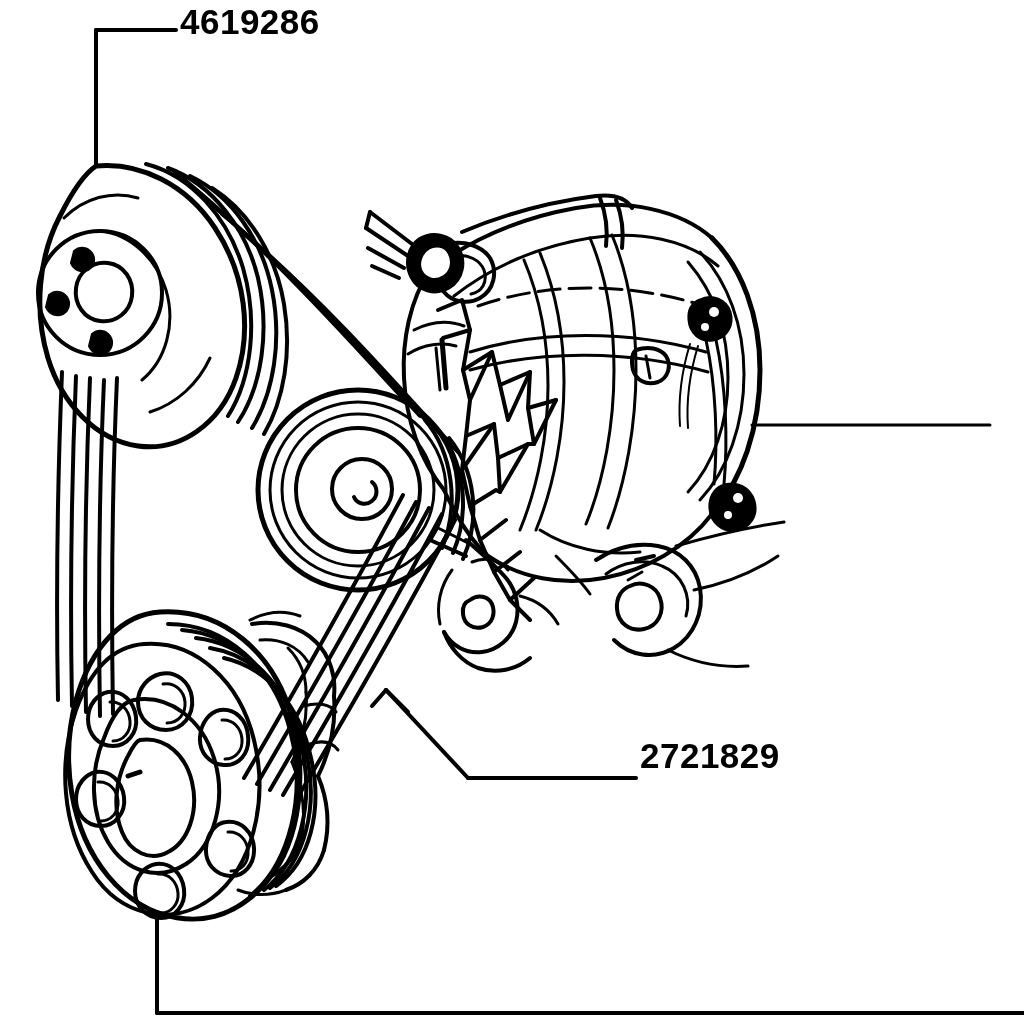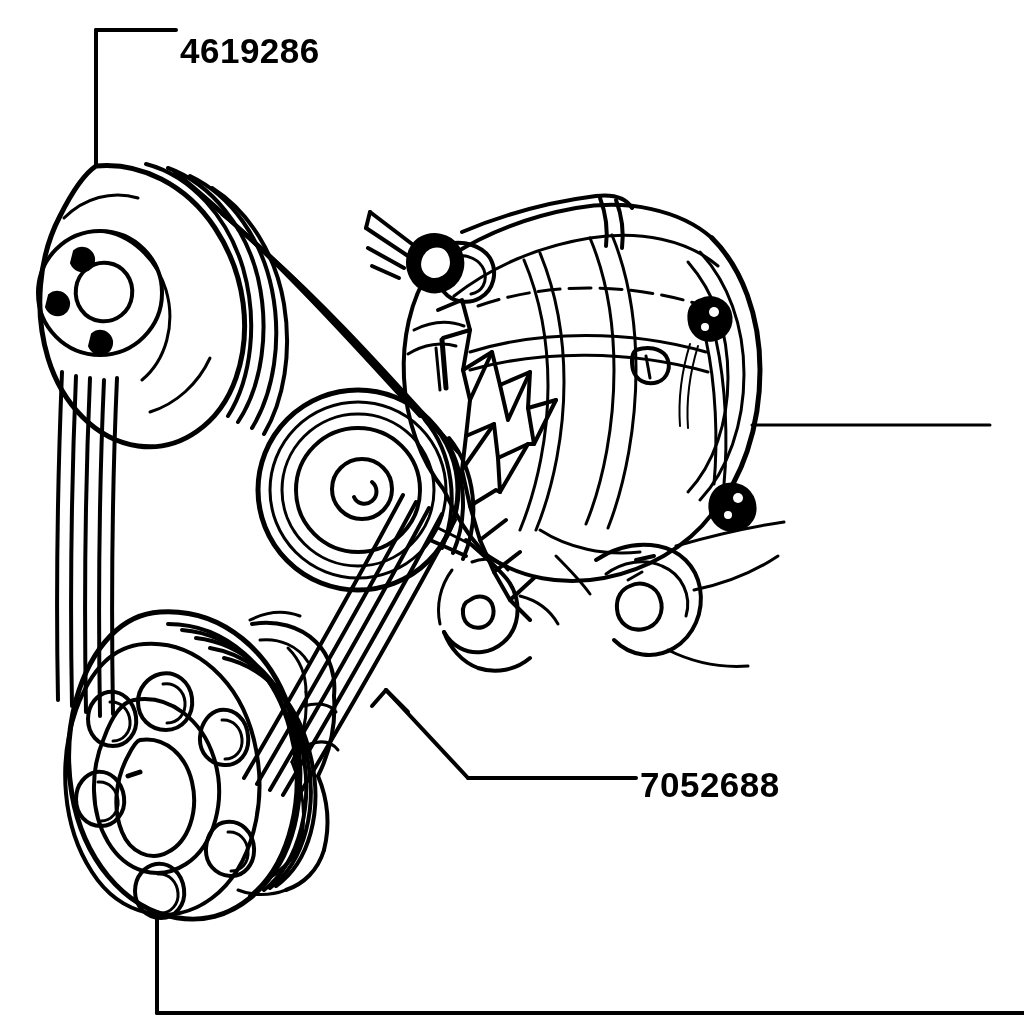--- a/index.html
+++ b/index.html
@@ -29,21 +29,20 @@
   }
   .partnum {
     position: absolute;
     font-family: "Liberation Sans", sans-serif;
     font-weight: bold;
     font-size: 35px;
     letter-spacing: 0.5px;
     color: #000000;
     white-space: nowrap;
     line-height: 1;
-    margin-top: 29px;
   }
   #label-4619286 { left: 180px; top: 4px; }
   #label-4796328 { left: 640px; top: 738px; }
 </style>
 </head>
 <body>
 
 <div id="diagram-root">
 
   <svg id="diagram-svg" viewBox="0 0 1024 1024" xmlns="http://www.w3.org/2000/svg">
@@ -317,15 +316,15 @@
       <g stroke-width="4">
         <path d="M 386 690 L 408 712"></path>
         <path d="M 386 690 L 372 706"></path>
       </g>
 
     </g>
   </svg>
 
   <div class="partnum" id="label-4619286">4619286</div>
 
-  <div class="partnum" id="label-4796328">7052688</div>
+  <div class="partnum" id="label-4796328">2721829</div>
 
 </div>
 
 </body></html>

